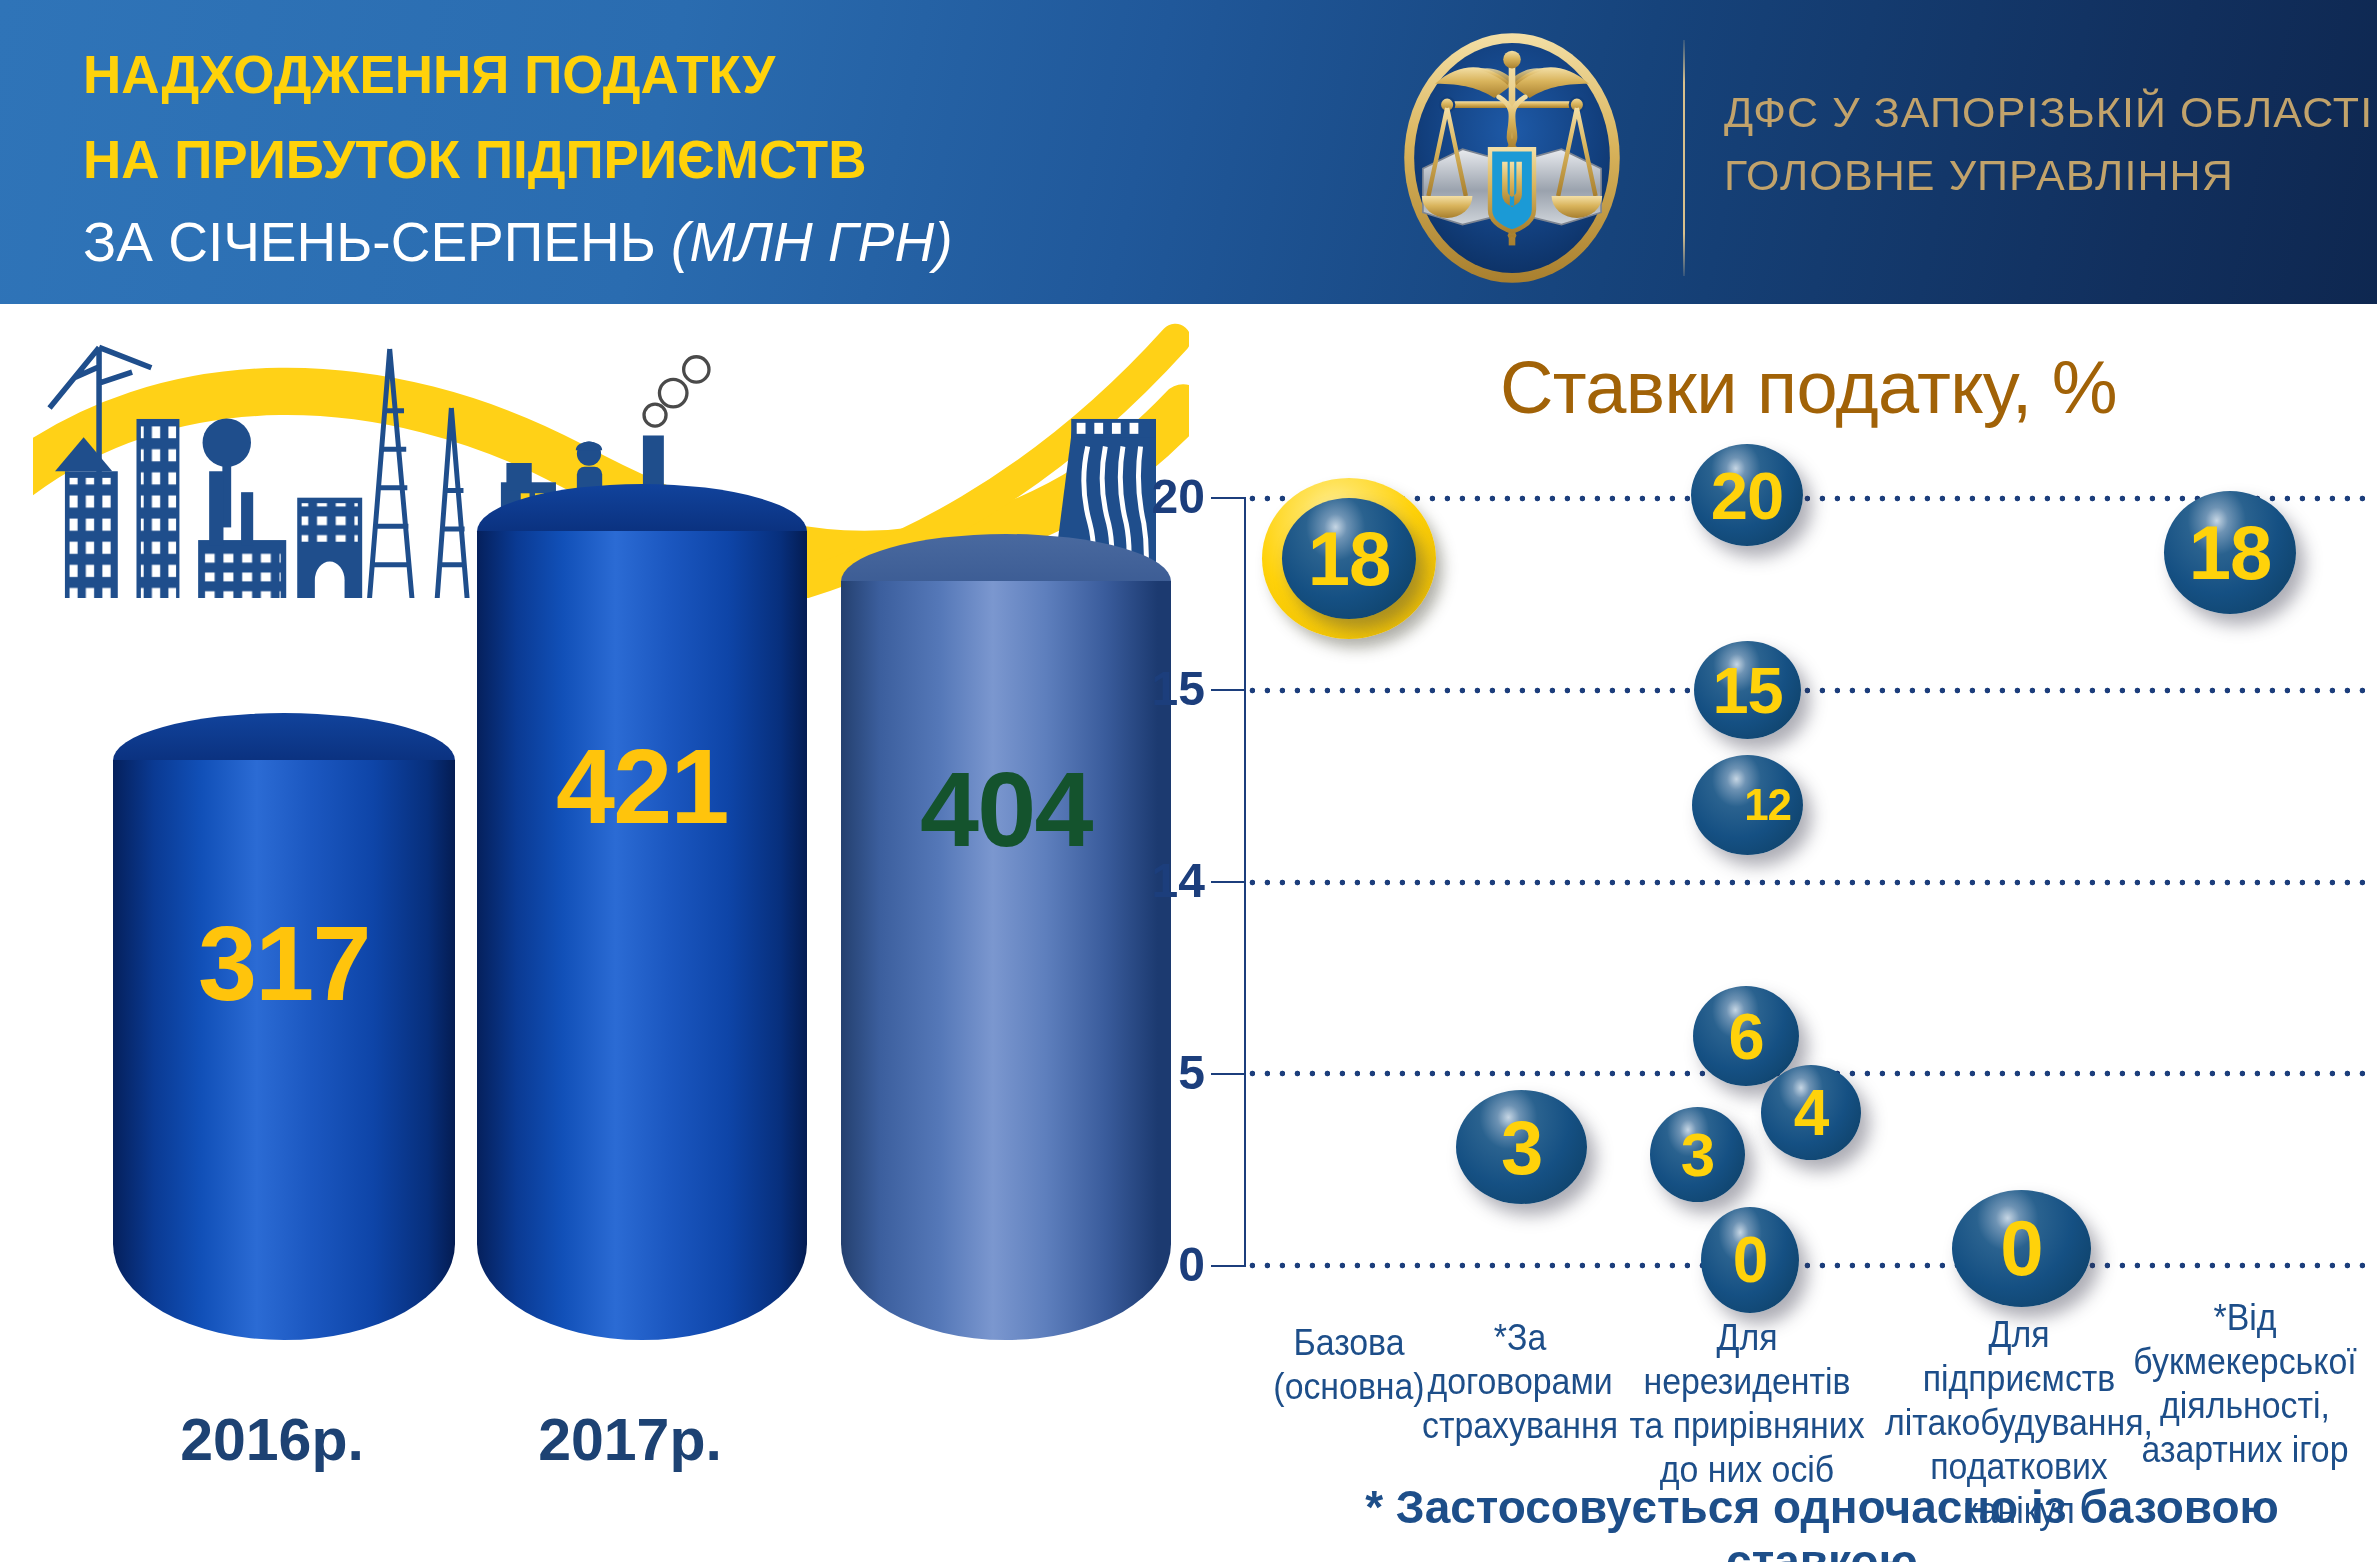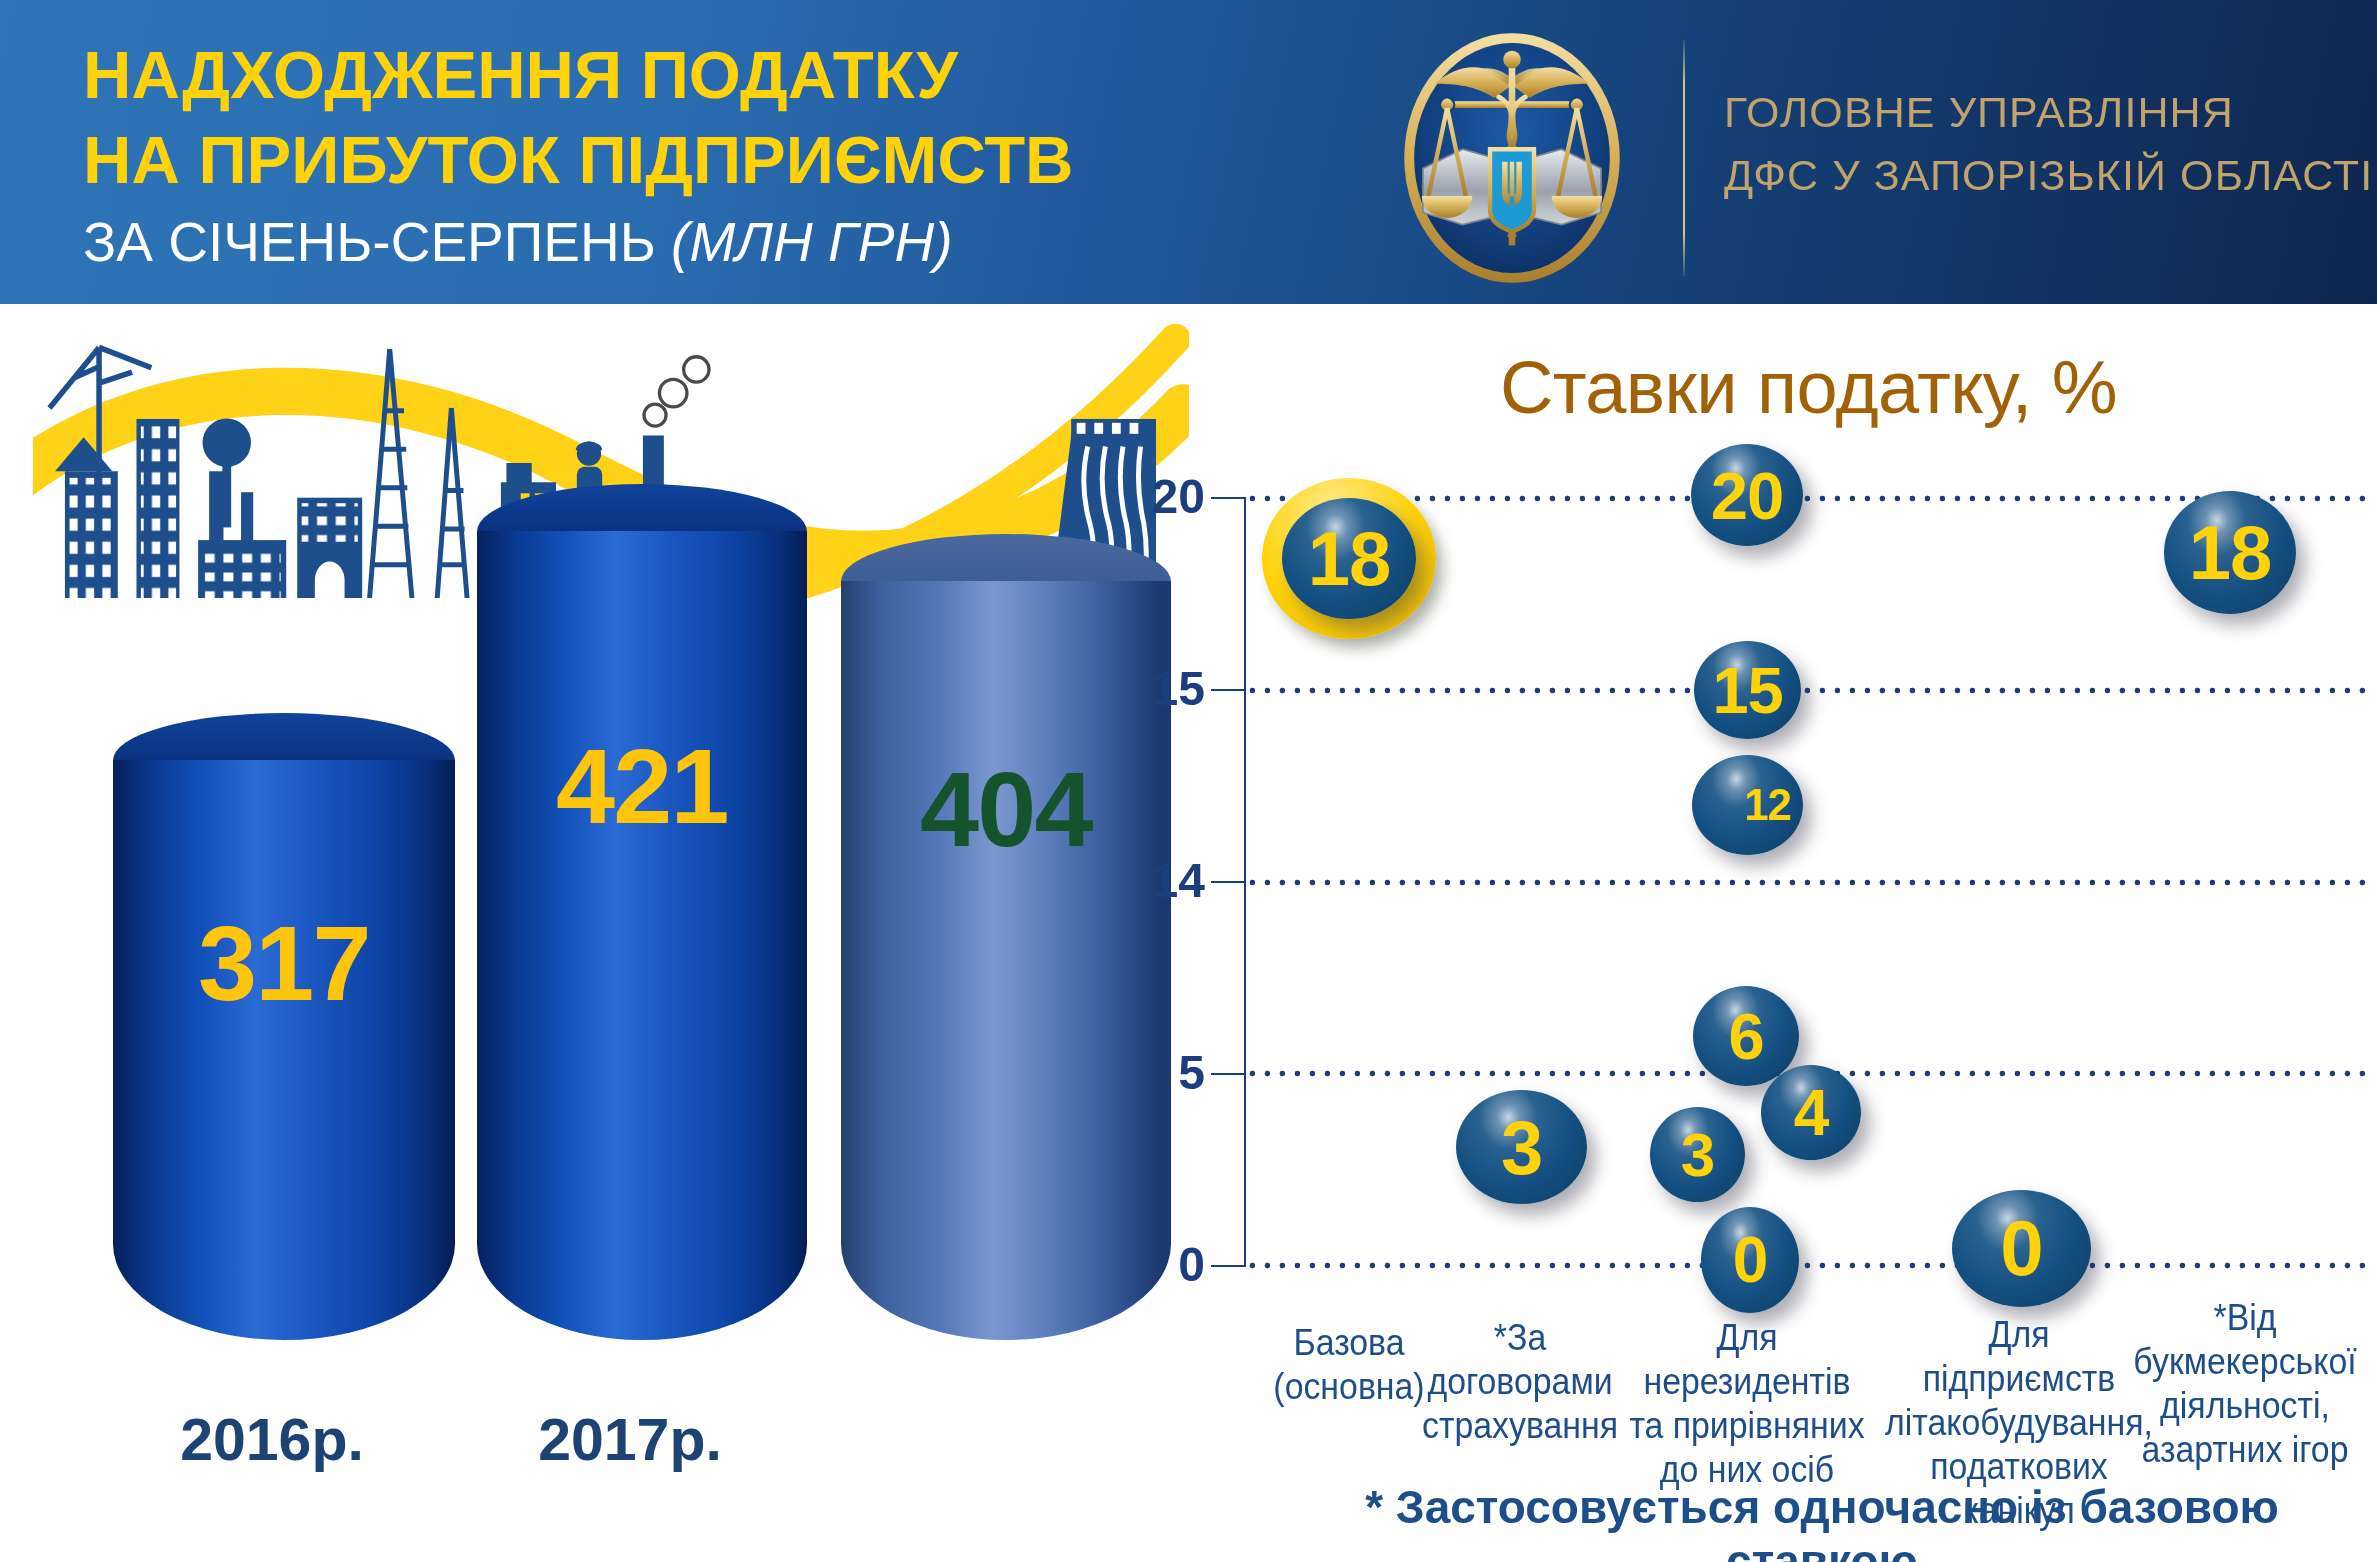--- a/index.html
+++ b/index.html
@@ -3,21 +3,21 @@
 <meta charset="utf-8">
 <style>
   html,body{margin:0;padding:0;background:#888;}
   #page{position:relative;width:2377px;height:1563px;background:#ffffff;
         font-family:"Liberation Sans",sans-serif;overflow:hidden;}
   .abs{position:absolute;}
 
   
   #header{left:0;top:0;width:2377px;height:304px;
     background:linear-gradient(102deg,#2f74b8 0%,#2a6cb0 28%,#20589a 48%,#16437b 68%,#112f5d 90%,#0e2750 100%);}
-  #title{left:83px;top:32px;color:#ffd20a;font-weight:bold;font-size:67px;line-height:85px;}
+  #title{left:83px;top:32px;color:#ffd20a;font-weight:bold;font-size:53px;line-height:85px;}
   #subtitle{left:83px;top:210px;color:#ffffff;font-size:55px;font-weight:normal;}
   #subtitle .unit{font-style:italic;}
   #divider{left:1683px;top:40px;width:1.7px;height:236px;
     background:linear-gradient(180deg,rgba(222,199,154,.15),#d9c08c 18%,#d9c08c 82%,rgba(222,199,154,.15));}
   #org{left:1724px;top:81px;color:#c2a36b;font-size:43px;line-height:63px;letter-spacing:1.1px;}
 
   
   .cyl{position:absolute;padding-left:24px;}
   .cyl .top{position:absolute;left:0;top:0;width:100%;height:95px;border-radius:50%;}
   .cyl .body{position:absolute;left:0;top:47px;width:100%;bottom:0;
@@ -112,22 +112,22 @@
       </g>
       <path d="M36,300 h92 a46,40 0 0 1 -92,0 Z" fill="url(#lg-gold)"></path>
       <path d="M272,300 h92 a46,40 0 0 1 -92,0 Z" fill="url(#lg-gold)"></path>
 
       <path d="M160,215 h80 v110 q0,26 -40,40 q-40,-14 -40,-40 Z" fill="#1b9ad6" stroke="url(#lg-gold)" stroke-width="8"></path>
       <path d="M182,238 v60 q0,14 18,22 q18,-8 18,-22 v-60 h-10 v52 q0,8 -8,12 q-8,-4 -8,-12 v-52 Z M196,238 h8 v80 h-8 Z" fill="url(#lg-gold)"></path>
     </svg>
 
     <div class="abs" id="divider"></div>
     <div class="abs" id="org">
+      <div>ДФС У ЗАПОРІЗЬКІЙ ОБЛАСТІ</div>
       <div>ГОЛОВНЕ УПРАВЛІННЯ</div>
-      <div>ДФС У ЗАПОРІЗЬКІЙ ОБЛАСТІ</div>
     </div>
   </div>
 
   <svg class="abs" style="left:33px;top:306px;" width="1156" height="292" viewBox="0 0 2100 530">
     <defs>
       <pattern id="win" width="30" height="42" patternUnits="userSpaceOnUse">
         <rect x="6" y="8" width="15" height="22" fill="#ffffff"></rect>
       </pattern>
       <pattern id="win2" width="34" height="34" patternUnits="userSpaceOnUse">
         <rect x="6" y="8" width="18" height="16" fill="#ffffff"></rect>

